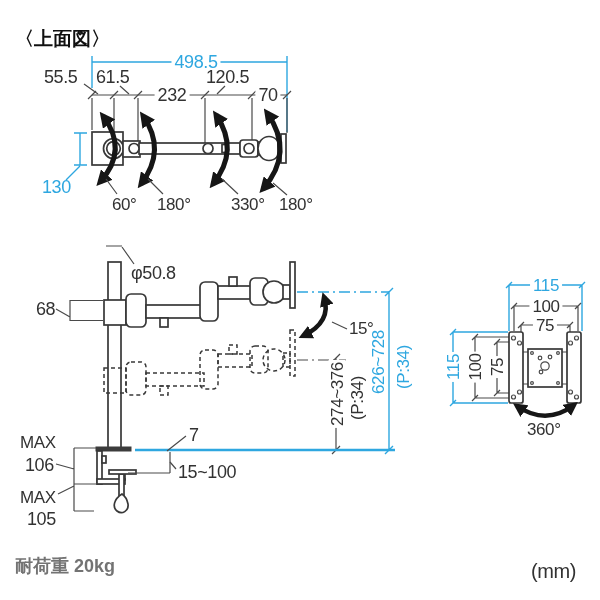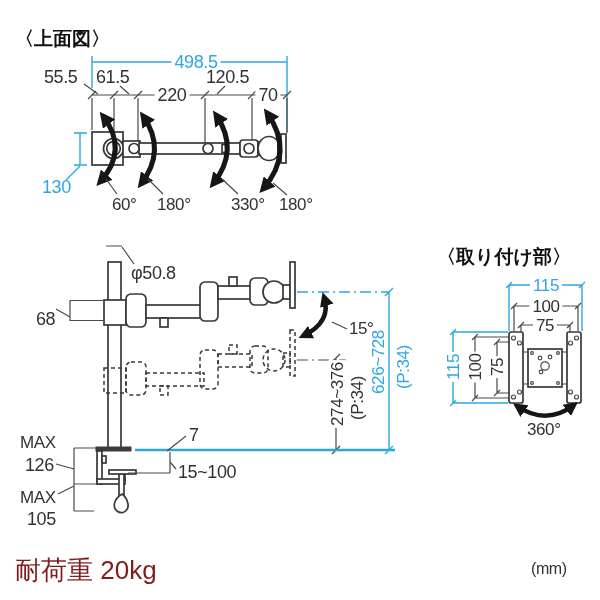--- a/index.html
+++ b/index.html
@@ -8,22 +8,22 @@
     font-family:"Liberation Sans", sans-serif; overflow:hidden;
   }
   #art { position:absolute; left:0; top:0; }
   .lbl { position:absolute; color:#323232; font-size:18px; line-height:1;
          white-space:nowrap; letter-spacing:-0.4px; }
   .fs17 { font-size:17px; }
   .cyan { color:#2EA7E0; }
   .ttl  { font-weight:bold; color:#101010; font-size:19px; letter-spacing:0; }
   .ctr  { transform:translate(-50%,-50%); background:#fff; padding:0 3px; }
   .rot  { transform:translate(-50%,-50%) rotate(-90deg); background:#fff; padding:0 2px; }
-  .big  { font-size:26px; font-weight:normal; color:#7f1d1d; letter-spacing:0; }
-  .unit { font-size:16px; }
+  .big  { font-size:18px; font-weight:bold; color:#737373; letter-spacing:0; }
+  .unit { font-size:20px; }
   
   .sh  { fill:#fff; stroke:#383838; stroke-width:1.7; }
   .shd { fill:#3c3c3c; stroke:#3c3c3c; stroke-width:1; }
   .tn  { fill:none; stroke:#4a4a4a; stroke-width:1.2; }
   .cy  { fill:none; stroke:#2EA7E0; stroke-width:1.4; }
   .cyb { stroke-width:2.6; }
   .dd  { stroke-dasharray:11 4 2 4; }
   .arr { fill:none; stroke:#161616; stroke-width:5; }
   .arr2{ stroke-width:4.5; }
   .arm-solid  { fill:#ffffff; stroke:#383838; stroke-width:1.7; }
@@ -171,44 +171,43 @@
     </g>
 
     <path class="arr arr2" d="M517,406 Q546,426 574,405" marker-start="url(#ah)" marker-end="url(#ah)"></path>
   </g>
 </svg>
 
   <span class="lbl ttl" style="left:15px;top:29px">〈上面図〉</span>
   <span class="lbl ctr cyan" style="left:196px;top:62px">498.5</span>
   <span class="lbl" style="left:44px;top:68px">55.5</span>
   <span class="lbl" style="left:96px;top:68px">61.5</span>
-  <span class="lbl ctr" style="left:172px;top:95px">220</span>
+  <span class="lbl ctr" style="left:172px;top:95px">232</span>
   <span class="lbl" style="left:206px;top:68px">120.5</span>
   <span class="lbl ctr" style="left:268px;top:95px">70</span>
   <span class="lbl cyan" style="left:42px;top:178px">130</span>
   <span class="lbl fs17" style="left:112px;top:196px">60°</span>
   <span class="lbl fs17" style="left:157px;top:196px">180°</span>
   <span class="lbl fs17" style="left:231px;top:196px">330°</span>
   <span class="lbl fs17" style="left:279px;top:196px">180°</span>
 
   <span class="lbl" style="left:131px;top:264px">φ50.8</span>
-  <span class="lbl" style="left:36px;top:310px">68</span>
+  <span class="lbl" style="left:36px;top:300px">68</span>
   <span class="lbl fs17" style="left:349px;top:320px">15°</span>
   <span class="lbl rot cyan fs17" style="left:378px;top:362px">626~728</span>
   <span class="lbl rot cyan fs17" style="left:403px;top:367px">(P:34)</span>
   <span class="lbl rot fs17" style="left:337px;top:394px">274~376</span>
   <span class="lbl rot fs17" style="left:357px;top:398px">(P:34)</span>
   <span class="lbl" style="left:189px;top:426px">7</span>
   <span class="lbl" style="left:178px;top:463px">15~100</span>
   <span class="lbl fs17" style="left:20px;top:434px">MAX</span>
-  <span class="lbl" style="left:25px;top:456px">126</span>
+  <span class="lbl" style="left:25px;top:456px">106</span>
   <span class="lbl fs17" style="left:20px;top:489px">MAX</span>
   <span class="lbl" style="left:27px;top:510px">105</span>
 
-  <span class="lbl ttl" style="left:437px;top:247px">〈取り付け部〉</span>
   <span class="lbl ctr cyan fs17" style="left:546px;top:285px">115</span>
   <span class="lbl ctr fs17" style="left:546px;top:306px">100</span>
   <span class="lbl ctr fs17" style="left:545px;top:325px">75</span>
   <span class="lbl rot cyan fs17" style="left:453px;top:367px">115</span>
   <span class="lbl rot fs17" style="left:475px;top:367px">100</span>
   <span class="lbl rot fs17" style="left:497px;top:367px">75</span>
   <span class="lbl fs17" style="left:527px;top:421px">360°</span>
 
   <span class="lbl big" style="left:15px;top:557px">耐荷重 20kg</span>
   <span class="lbl unit" style="left:531px;top:561px">(mm)</span>

